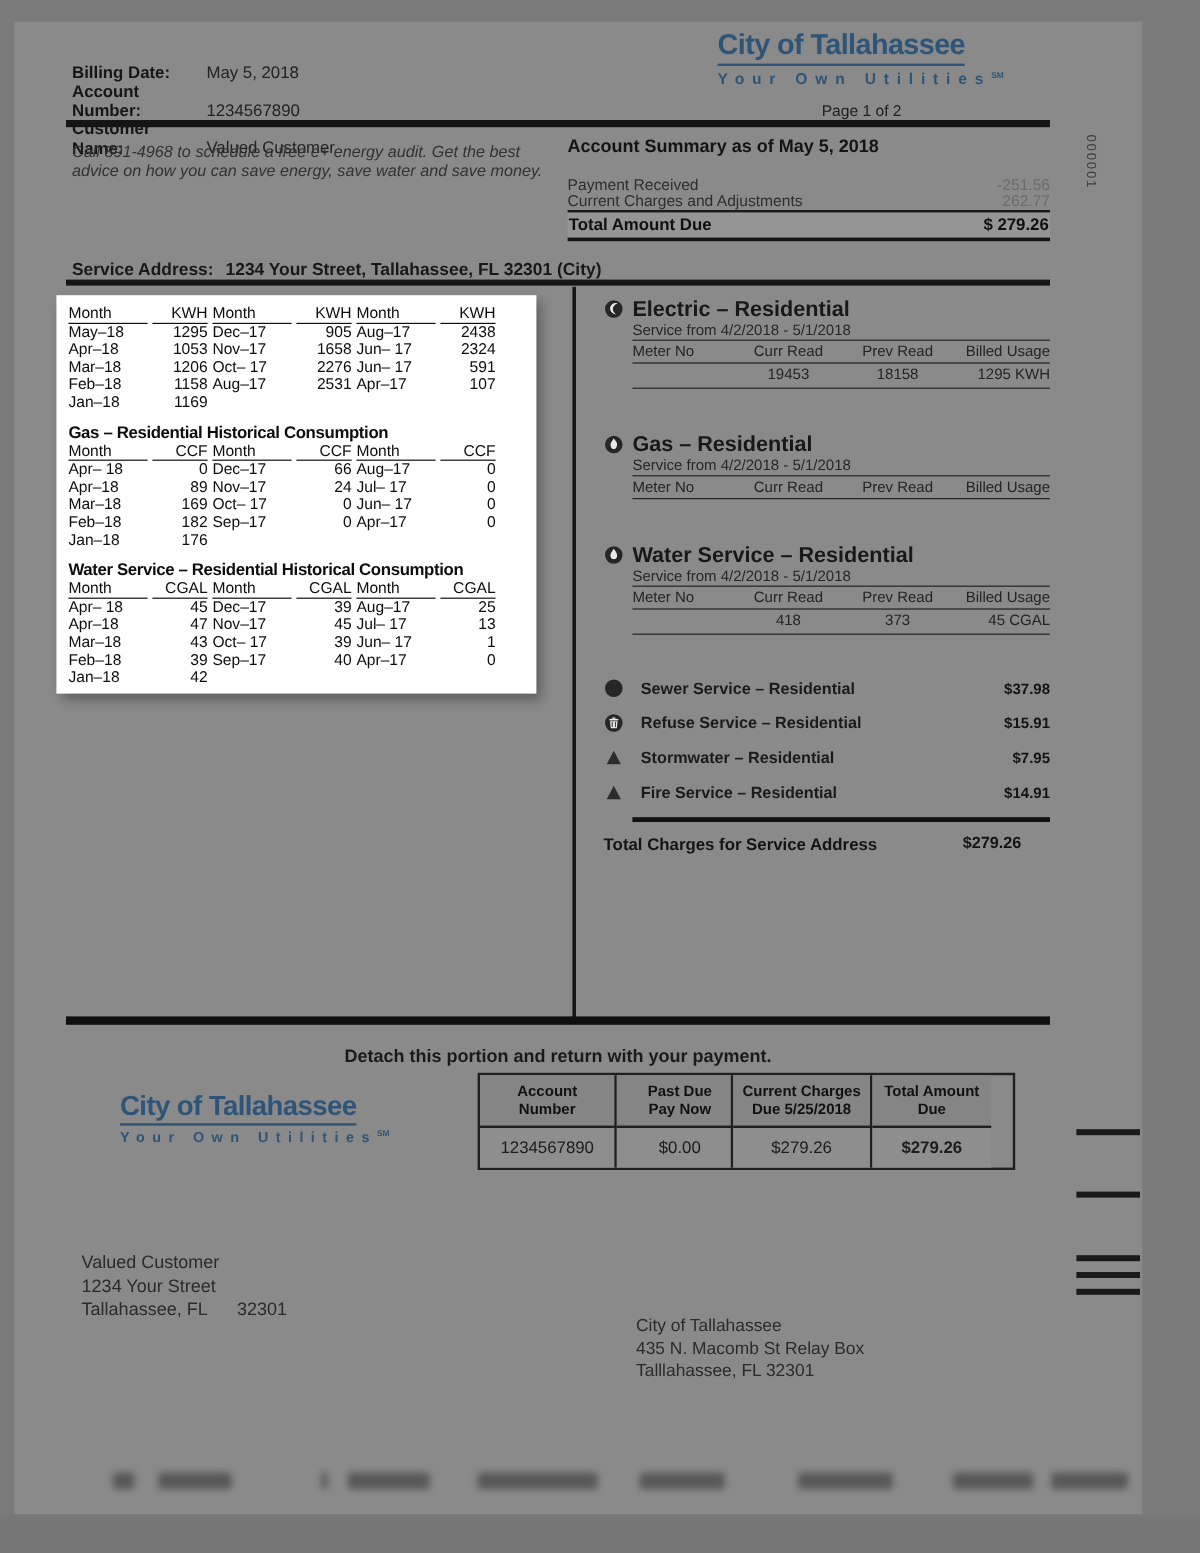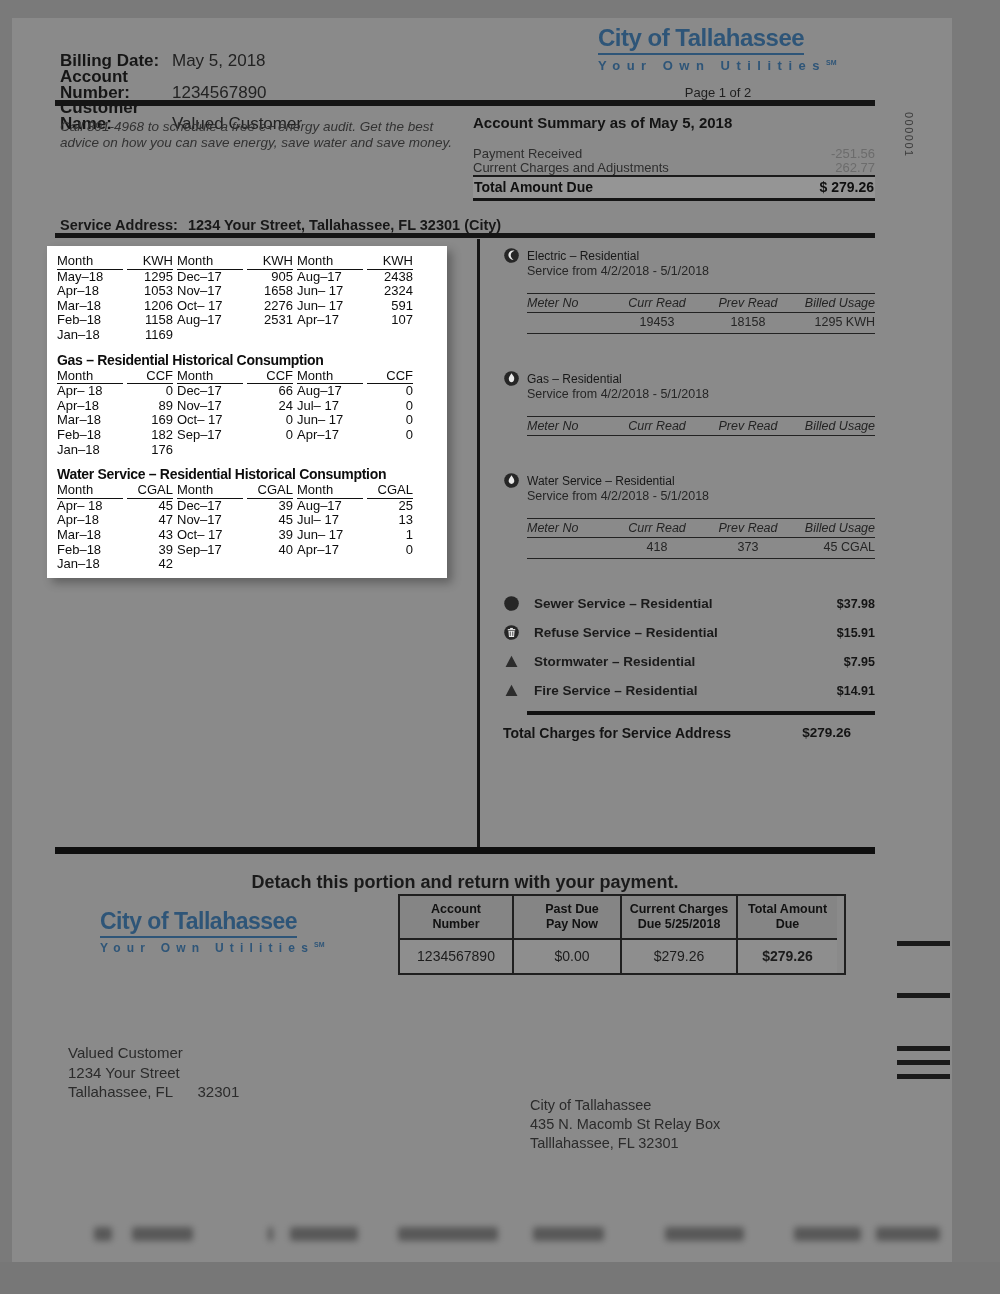--- a/index.html
+++ b/index.html
@@ -5,21 +5,21 @@
   html,body{margin:0;padding:0;background:#6f6f6f;}
   .canvas{position:relative;width:1000px;height:1294px;background:#8a8a8a;overflow:hidden;
     font-family:"Liberation Sans",sans-serif;color:#1d1d1d;}
   .edge{position:absolute;background:#7a7a7a;}
   .edge-top{left:0;top:0;width:1000px;height:18px;}
   .edge-left{left:0;top:0;width:12px;height:1294px;}
   .edge-right{left:952px;top:0;width:48px;height:1294px;}
   .edge-bottom{left:0;top:1262px;width:1000px;height:32px;background:#777;}
 
   
-  .cust-info{position:absolute;left:60px;top:53px;font-size:17px;line-height:15.8px;}
+  .cust-info{position:absolute;left:60px;top:53px;font-size:14px;line-height:15.8px;}
   .ci-label{display:inline-block;width:112px;font-weight:bold;color:#161616;}
   .ci-value{color:#222;}
 
   .rule{position:absolute;background:#151515;}
   .rule-top{left:55px;top:100px;width:820px;height:6px;}
   .rule-addr{left:55px;top:233px;width:820px;height:5px;}
   .rule-mid{left:55px;top:847px;width:820px;height:7px;background:#0f0f0f;}
   .vdivider{position:absolute;left:477px;top:239px;width:3px;height:609px;background:#161616;}
 
   
@@ -56,56 +56,56 @@
   .hist-row .hv{display:inline-block;width:46px;text-align:right;}
   .hist-head .hm,.hist-head .hv{border-bottom:1.5px solid #111;}
   .hist-row.bold{font-weight:normal;}
 
   
   .right-col{position:absolute;left:503px;top:247px;width:372px;}
   .svc{margin-bottom:36px;}
   .svc-head{display:flex;align-items:center;}
   .svc-icon{width:17px;height:17px;margin-right:7px;flex:0 0 17px;}
   .svc-icon svg{display:block;width:17px;height:17px;}
-  .svc-title{font-weight:normal;font-size:12px;color:#181818;}
+  .svc-title{font-weight:bold;font-size:18px;color:#181818;}
   .svc-period{margin-left:24px;width:348px;font-size:12.5px;color:#262626;border-bottom:1.5px solid #222;
-    padding-bottom:15px;box-sizing:border-box;}
+    padding-bottom:1px;box-sizing:border-box;}
   .svc-row{margin-left:24px;width:348px;font-size:12.5px;color:#242424;white-space:nowrap;}
-  .svc-th{border-bottom:1.8px solid #222;padding:2px 0;font-style:italic;}
+  .svc-th{border-bottom:1.8px solid #222;padding:2px 0;}
   .svc-tv{border-bottom:1.8px solid #222;padding:2px 0 4px;}
   .svc-c{display:inline-block;}
   .svc-c.c0{width:84px;text-align:left;}
   .svc-c.c1{width:92px;text-align:center;}
   .svc-c.c2{width:90px;text-align:center;}
   .svc-c.c3{width:82px;text-align:right;}
 
   .charges{margin-top:34px;}
   .charge-row{display:flex;align-items:center;margin-bottom:12px;height:17px;}
   .charge-label{font-weight:bold;font-size:13.5px;margin-left:7px;color:#1b1b1b;}
   .charge-amount{margin-left:auto;font-weight:bold;font-size:12.5px;color:#141414;}
   .total-line{margin-left:24px;width:348px;height:4px;background:#111;margin-top:6px;}
   .total-row{width:348px;display:flex;justify-content:space-between;margin-top:10px;}
   .total-label{font-weight:bold;font-size:14px;color:#141414;}
   .total-amount{font-weight:bold;font-size:13.5px;color:#141414;}
 
   
-  .detach{position:absolute;left:55px;top:872px;width:820px;text-align:center;font-weight:bold;font-size:18px;color:#1a1a1a;}
+  .detach{position:absolute;left:55px;top:872px;width:820px;text-align:center;font-weight:bold;font-size:15px;color:#1a1a1a;}
   .stub-logo{position:absolute;left:100px;top:908px;}
   .stub-logo .logo-title{font-size:23px;}
   .stub-logo .logo-sub{font-size:12px;letter-spacing:6.2px;}
 
   .stub-table{position:absolute;left:398px;top:894px;display:flex;flex-wrap:wrap;width:448px;
     border:2px solid #1f1f1f;box-sizing:border-box;}
   .stub-th,.stub-td{box-sizing:border-box;border-right:2px solid #1f1f1f;text-align:center;}
   .stub-th:last-child,.stub-td:last-child{border-right:none;}
   .stub-th{background:#858585;font-weight:bold;font-size:12.5px;line-height:15px;white-space:pre-line;
     padding:6px 2px;height:44px;border-bottom:2px solid #1f1f1f;color:#111;}
   .stub-td{background:#8e8e8e;font-size:14px;padding:8px 2px;height:33px;color:#1c1c1c;}
   .stub-td.bold{font-weight:bold;}
-  .w0{width:114px;} .w1{width:108px;padding-left:12px;} .w2{width:116px;} .w3{width:99px;}
+  .w0{width:114px;} .w1{width:97px;padding-left:12px;} .w2{width:116px;} .w3{width:99px;}
 
   .mail-addr{position:absolute;left:68px;top:1043px;font-size:15px;line-height:19.5px;color:#2b2b2b;}
   .remit-addr{position:absolute;left:530px;top:1096px;font-size:14.5px;line-height:19px;color:#2b2b2b;}
   .addr-line{white-space:pre;}
 
   .edge-marks{position:absolute;left:0;top:0;width:1000px;height:1294px;pointer-events:none;}
   .edge-mark{position:absolute;left:897px;width:53px;height:5px;background:#1a1a1a;}
 
   .micr-line{position:absolute;left:0;top:1227px;width:1000px;height:16px;}
   .micr-blob{position:absolute;top:0;height:14px;background:#4c4c4c;filter:blur(3px);opacity:0.8;border-radius:3px;}

